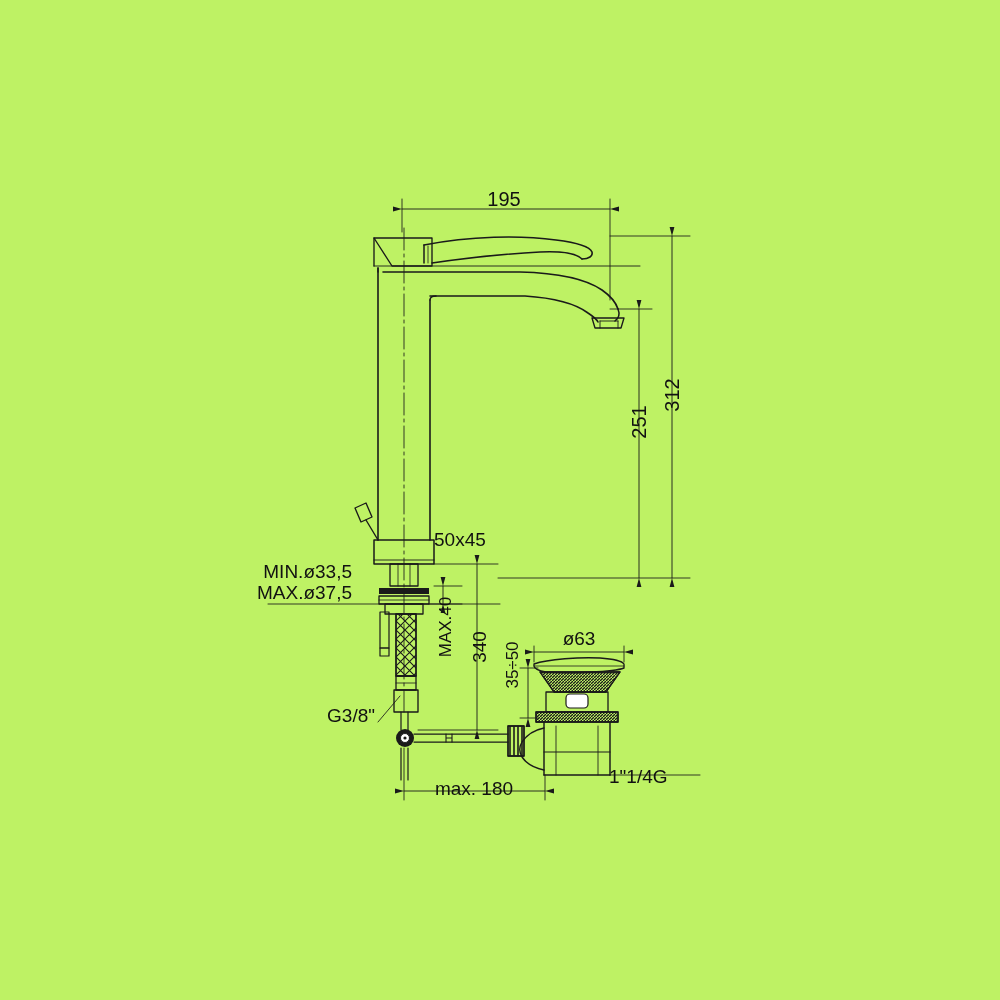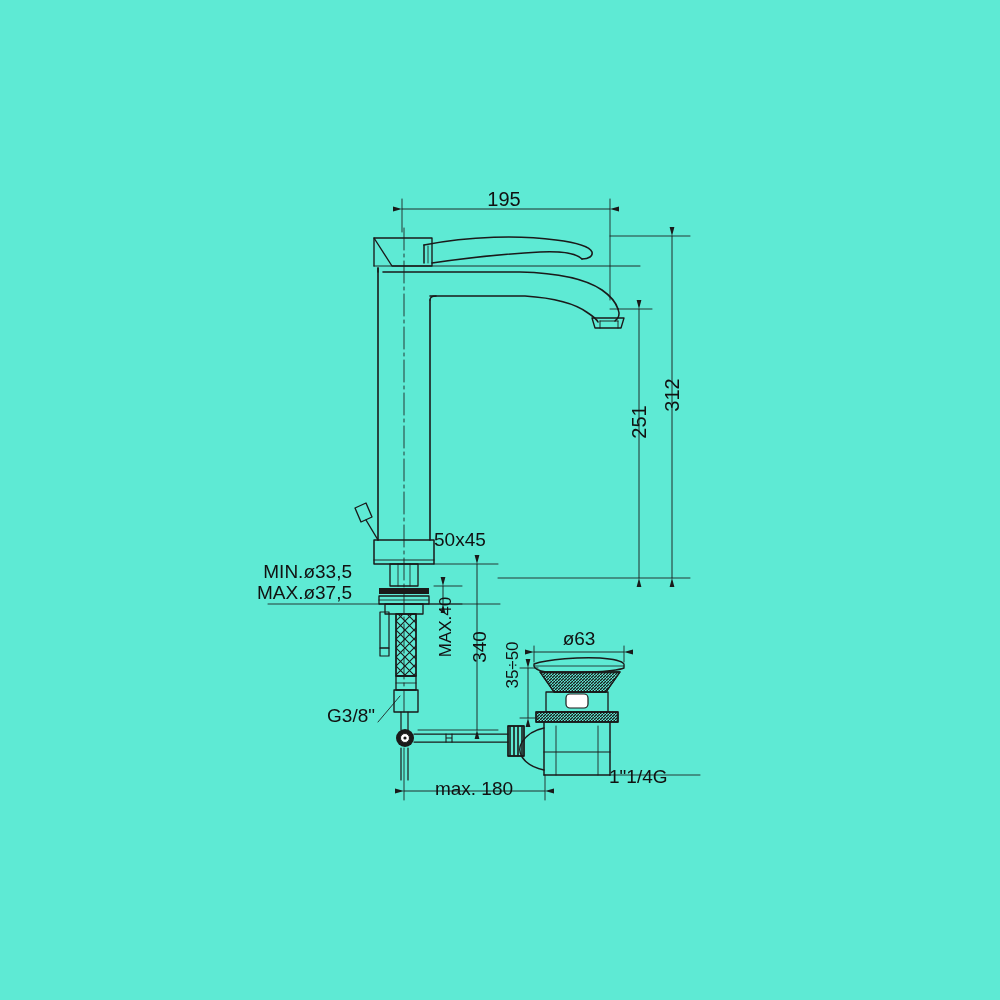--- a/index.html
+++ b/index.html
@@ -1,19 +1,19 @@
 <!DOCTYPE html>
 <html><head>
 <meta charset="utf-8">
 <title>Technical Drawing</title>
 <style>
   html,body{margin:0;padding:0;background:#ffffff;}
   body{width:1000px;height:1000px;overflow:hidden;
        font-family:"Liberation Sans",sans-serif;color:#1a1a1a;}
-  #sheet{position:relative;width:1000px;height:1000px;background:#5eead4;}
+  #sheet{position:relative;width:1000px;height:1000px;background:#bef264;}
   #dwg{position:absolute;left:0;top:0;width:1000px;height:1000px;}
   .dimtxt{font-family:"Liberation Sans",sans-serif;fill:#111;}
 </style>
 </head>
 <body>
 
 <div id="sheet">
 
   <svg id="dwg" viewBox="0 0 1000 1000">
 

